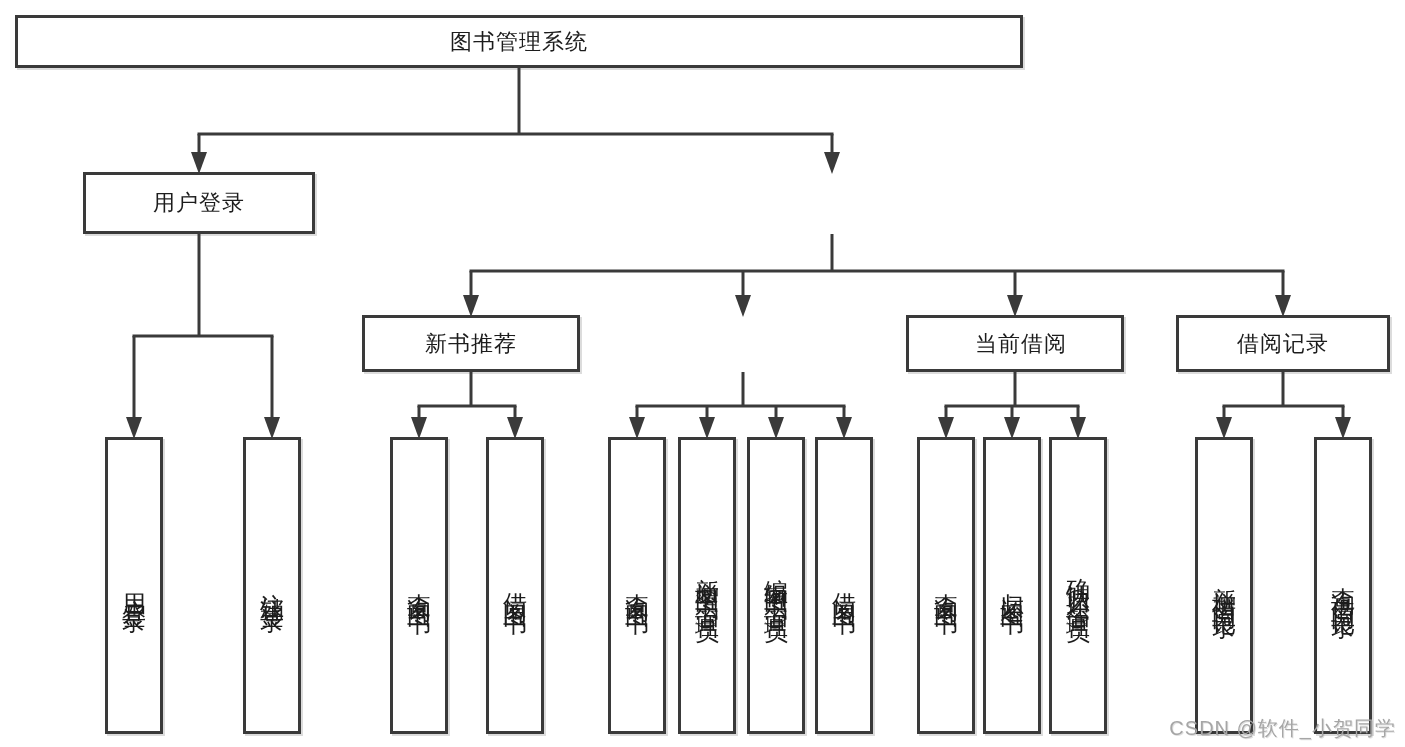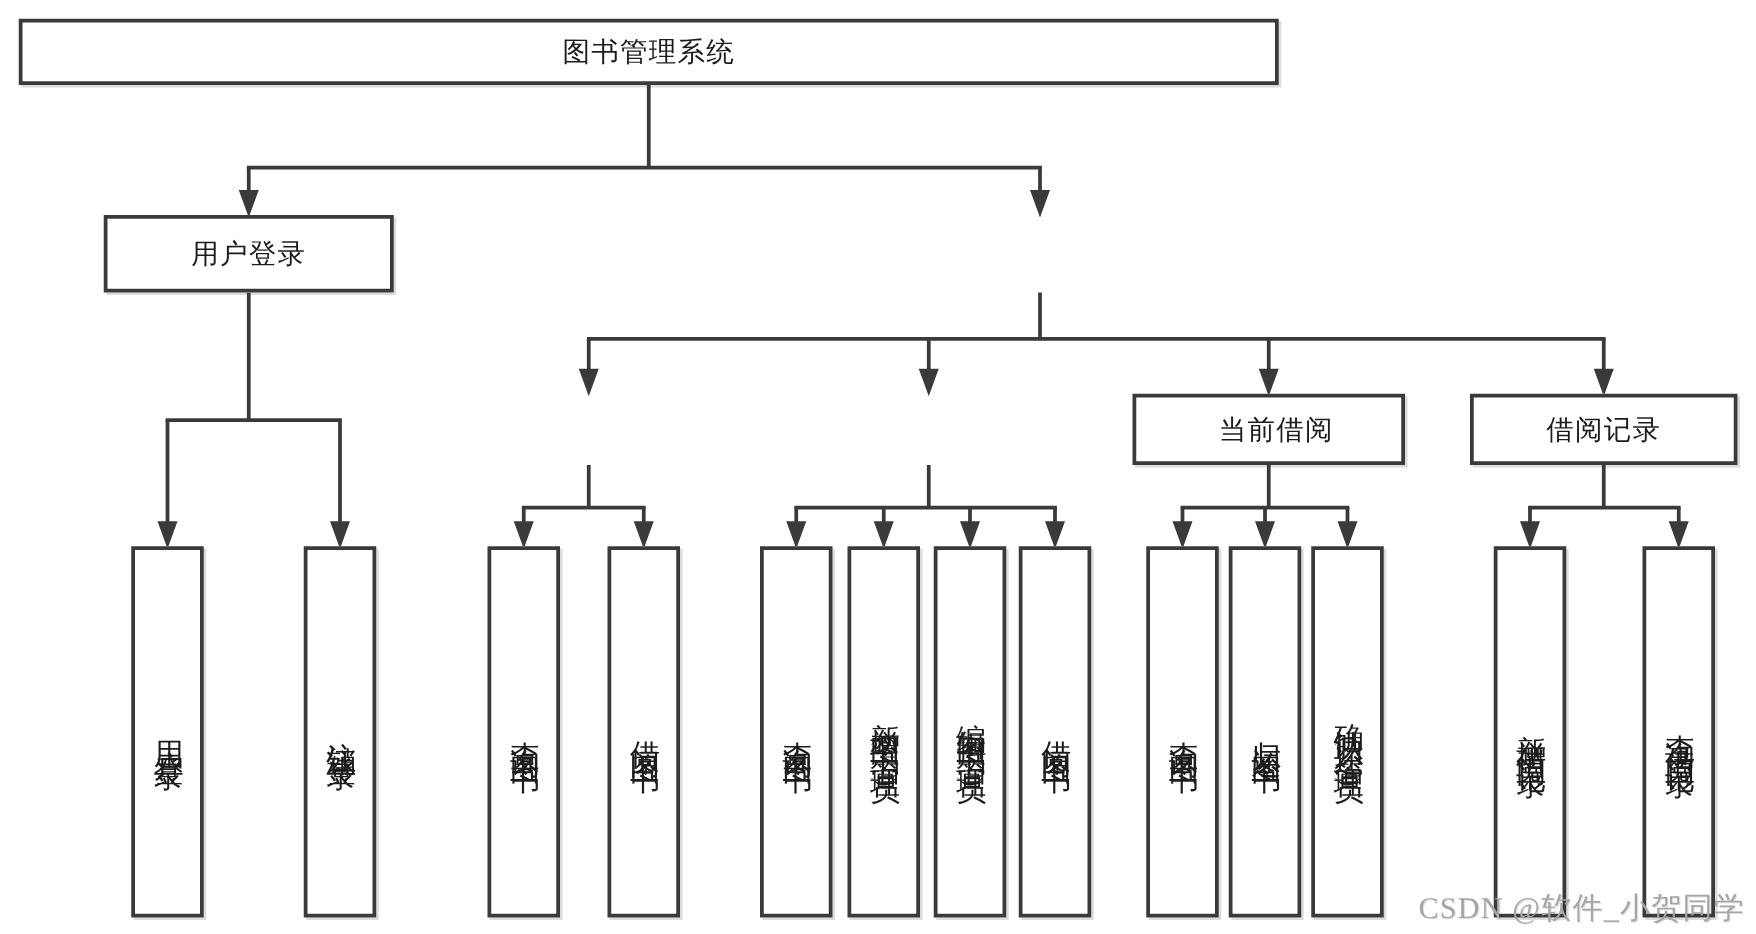--- a/index.html
+++ b/index.html
@@ -1,21 +1,21 @@
 <!DOCTYPE html>
 <html><head>
 <meta charset="utf-8">
 <style>
   html, body { margin: 0; padding: 0; background: #ffffff; }
   .stage {
     position: relative;
     width: 1405px;
     height: 747px;
     background: #ffffff;
-    font-family: Liberation Serif, serif;
+    font-family: Liberation Sans, sans-serif;
     overflow: hidden;
   }
   .connectors {
     position: absolute;
     left: 0; top: 0;
     width: 1405px; height: 747px;
   }
   .node {
     position: absolute;
     box-sizing: border-box;
@@ -33,21 +33,21 @@
     text-orientation: mixed;
     font-size: 24px;
     letter-spacing: 6px;
     line-height: 1;
     white-space: nowrap;
   }
   .watermark {
     position: absolute;
     right: 9px;
     bottom: 5px;
-    font-size: 24px;
+    font-size: 20px;
     color: #a6a6a6;
     letter-spacing: 1px;
     text-shadow: 1px 1px 0 rgba(0,0,0,0.12);
     margin-top: 21px;
   }
 </style>
 </head>
 <body>
 
 <div class="stage">
@@ -120,20 +120,23 @@
   </svg>
 
   <div class="node hbox" style="left:15px; top:15px; width:1008px; height:53px;">
     <span>图书管理系统</span>
   </div>
 
   <div class="node hbox" style="left:83px; top:172px; width:232px; height:62px;">
     <span>用户登录</span>
   </div>
 
+  <div class="node hbox" style="left:362px; top:315px; width:218px; height:57px;">
+    <span>新书推荐</span>
+  </div>
   <div class="node hbox" style="left:906px; top:315px; width:218px; height:57px;padding-left:12px;">
     <span>当前借阅</span>
   </div>
   <div class="node hbox" style="left:1176px; top:315px; width:214px; height:57px;align-items:center;">
     <span>借阅记录</span>
   </div>
 
   <div class="node vbox" style="left:105px; top:437px; width:58px; height:297px;">
     <span>用户登录</span>
   </div>

